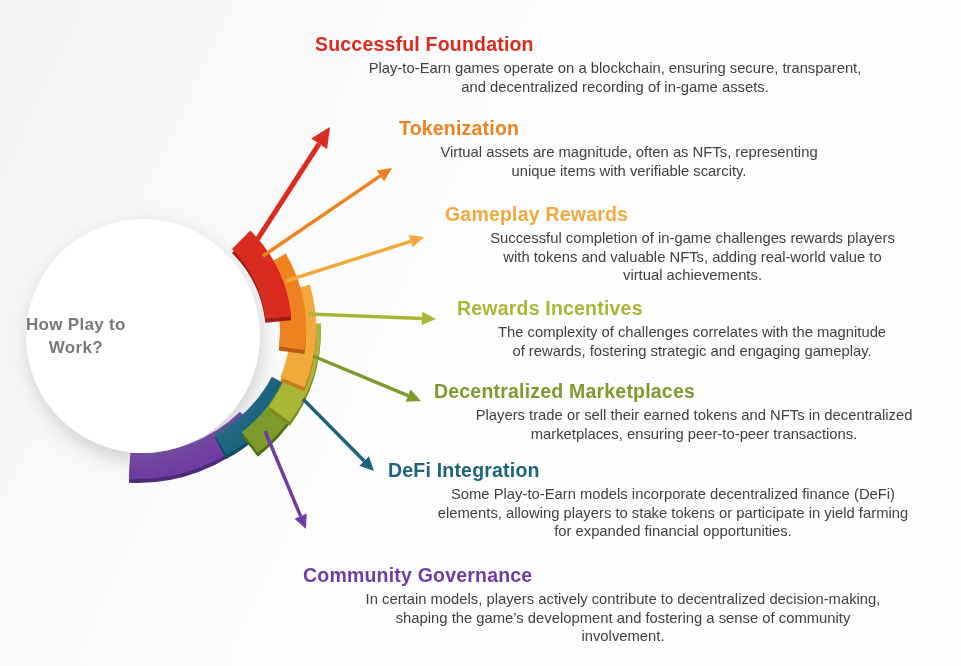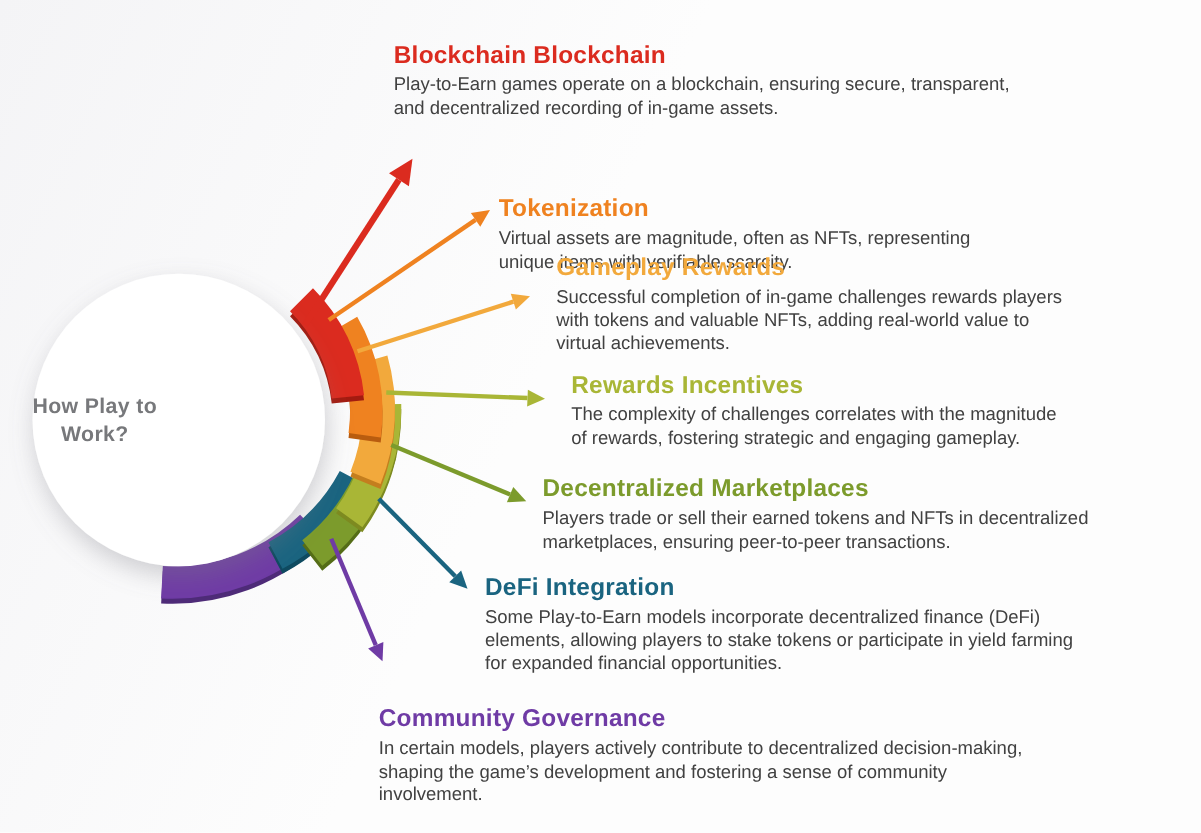--- a/index.html
+++ b/index.html
@@ -27,20 +27,21 @@
   }
   .item-title{
     margin:0 0 4px 0;
     font-size:19.5px;font-weight:700;letter-spacing:.2px;
     line-height:1.15;
   }
   .item-desc{
     margin:0;
     font-size:14.8px;line-height:1.24;color:#414141;
     white-space:pre-line;
+    text-align:center;
   }
   #item-0{left:315px;top:33px;width:600px}
   #item-1{left:399px;top:117px;width:460px}
   #item-2{left:445px;top:203px;width:495px}
   #item-3{left:457px;top:297px;width:470px}
   #item-4{left:434px;top:380px;width:520px}
   #item-5{left:388px;top:459px;width:570px}
   #item-6{left:303px;top:564px;width:640px}
 </style>
 </head>
@@ -90,27 +91,27 @@
   </svg>
 
   <div id="hub-text" style="color: rgb(119, 120, 123);">
     <div>
       <span style="display:block">How Play to</span>
       <span style="display:block">Work?</span>
     </div>
   </div>
 
   <div class="item" id="item-0">
-    <h2 class="item-title" style="color: rgb(219, 43, 31);">Blockchain Blockchain</h2>
+    <h2 class="item-title" style="color: rgb(219, 43, 31);">Successful Foundation</h2>
     <p class="item-desc">Play-to-Earn games operate on a blockchain, ensuring secure, transparent,
 and decentralized recording of in-game assets.</p>
   </div>
 
   <div class="item" id="item-1">
-    <h2 class="item-title" style="color: rgb(239, 130, 32); margin-top: 39px;">Tokenization</h2>
+    <h2 class="item-title" style="color: rgb(239, 130, 32);">Tokenization</h2>
     <p class="item-desc">Virtual assets are magnitude, often as NFTs, representing
 unique items with verifiable scarcity.</p>
   </div>
 
   <div class="item" id="item-2">
     <h2 class="item-title" style="color: rgb(242, 169, 60);">Gameplay Rewards</h2>
     <p class="item-desc">Successful completion of in-game challenges rewards players
 with tokens and valuable NFTs, adding real-world value to
 virtual achievements.</p>
   </div>

